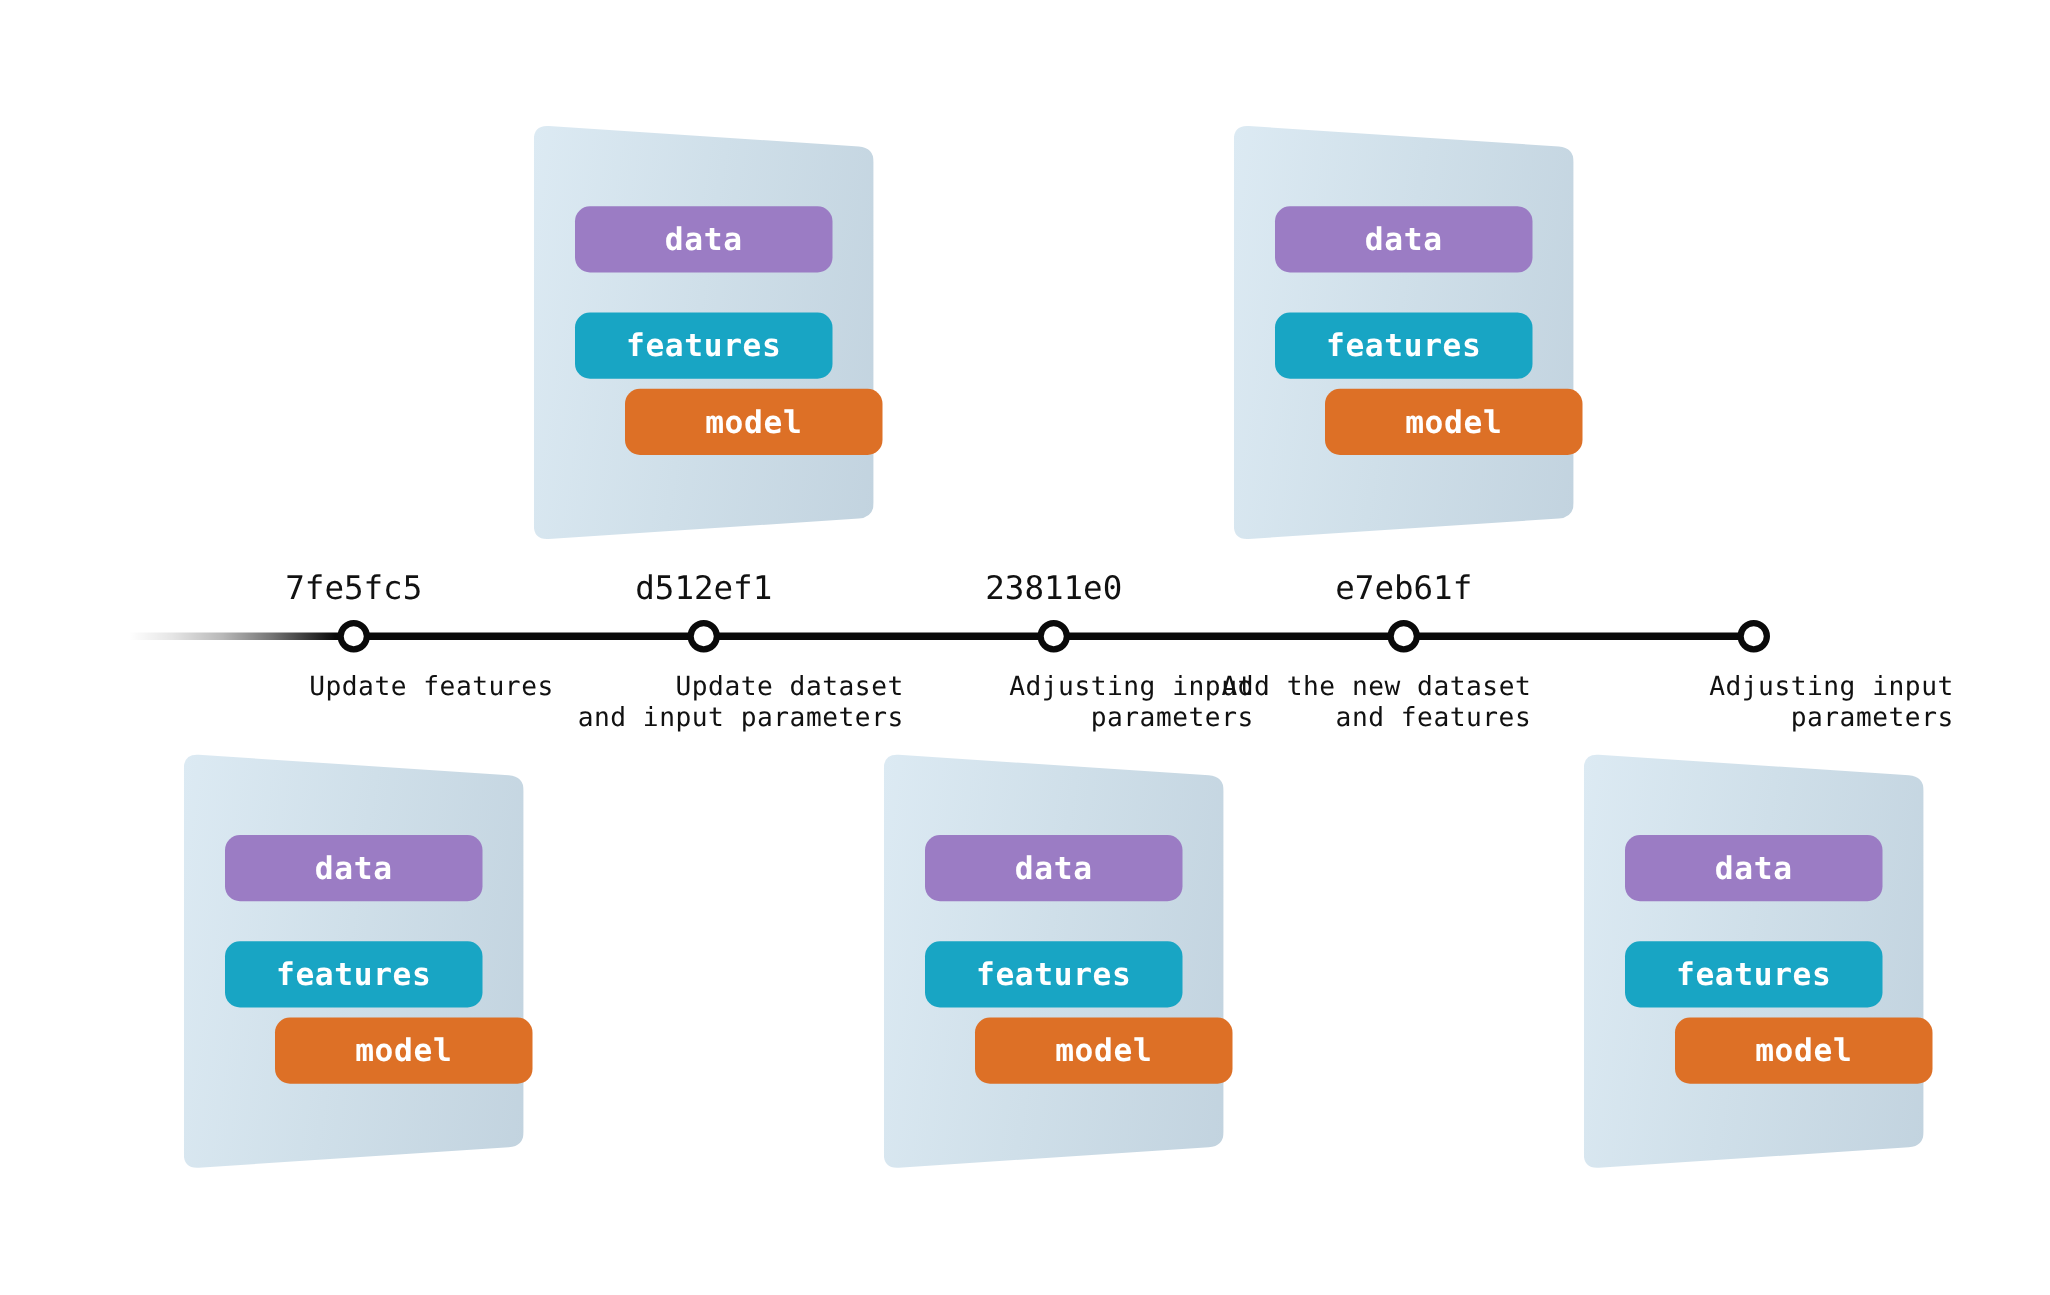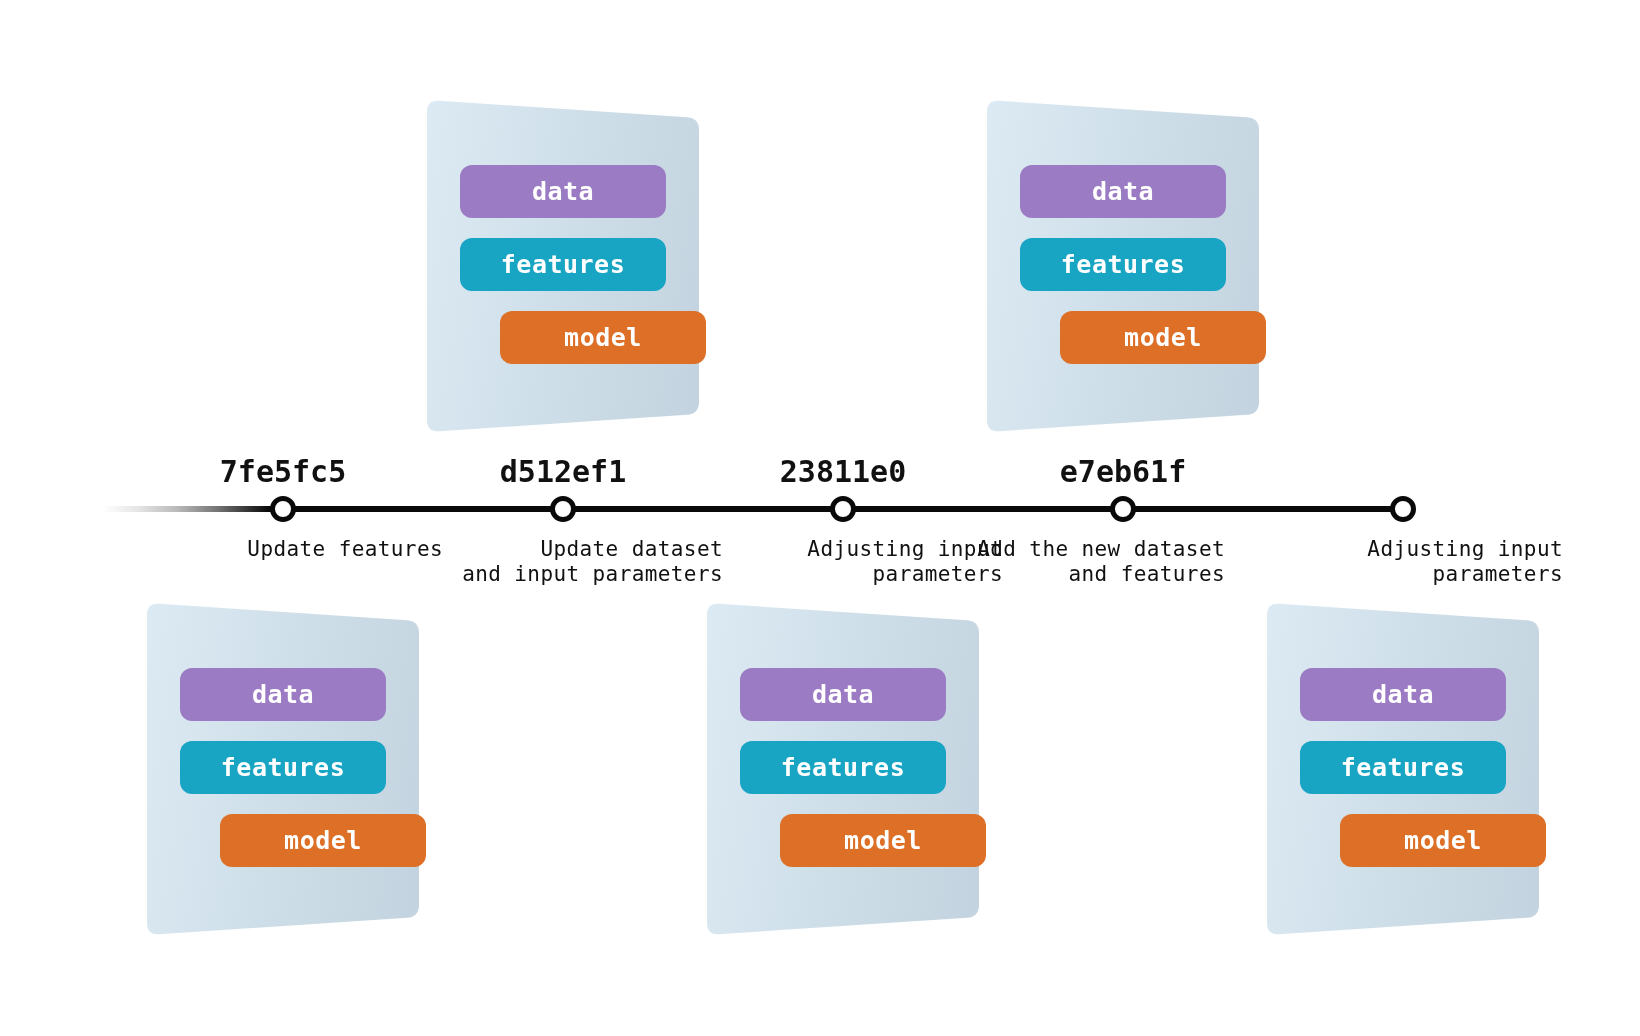--- a/index.html
+++ b/index.html
@@ -39,22 +39,22 @@
     box-sizing: border-box;
     border: 5px solid var(--timeline);
     border-radius: 50%;
     background: #ffffff;
   }
   .hash {
     position: absolute;
     top: 458px;
     width: 300px;
     text-align: center;
-    font-size: 30px;
-    font-weight: bold;
+    font-size: 26px;
+    font-weight: normal;
     line-height: 27px;
     color: var(--text);
   }
   .msg {
     position: absolute;
     top: 537px;
     width: 320px;
     text-align: right;
     font-size: 21px;
     line-height: 25px;
@@ -89,21 +89,21 @@
     border-radius: 12px;
     display: flex;
     align-items: center;
     justify-content: center;
     font-size: 25px;
     font-weight: bold;
     letter-spacing: 0.5px;
     color: var(--pill-text);
   }
   .pill-1 { top: 65px;  background: var(--pill-data); }
-  .pill-2 { top: 138px; background: var(--pill-features); }
+  .pill-2 { top: 150px; background: var(--pill-features); }
   .pill-3 { top: 211px; background: var(--pill-model); margin-left: 40px; }
 </style>
 </head>
 <body>
 
 <div class="canvas">
 
   <div class="timeline-line"></div>
 
   <div class="node-dot" style="left:270px"></div>

